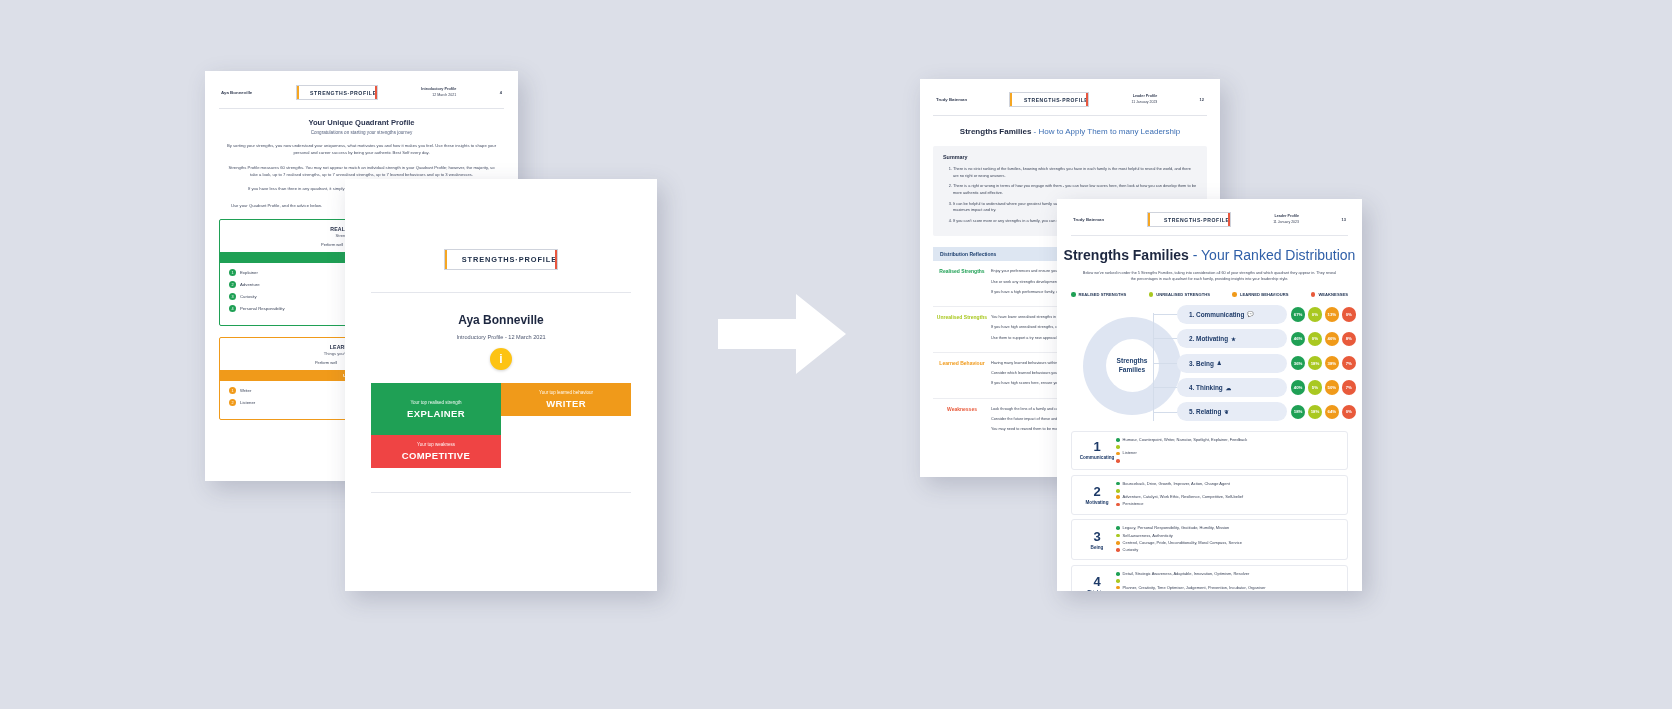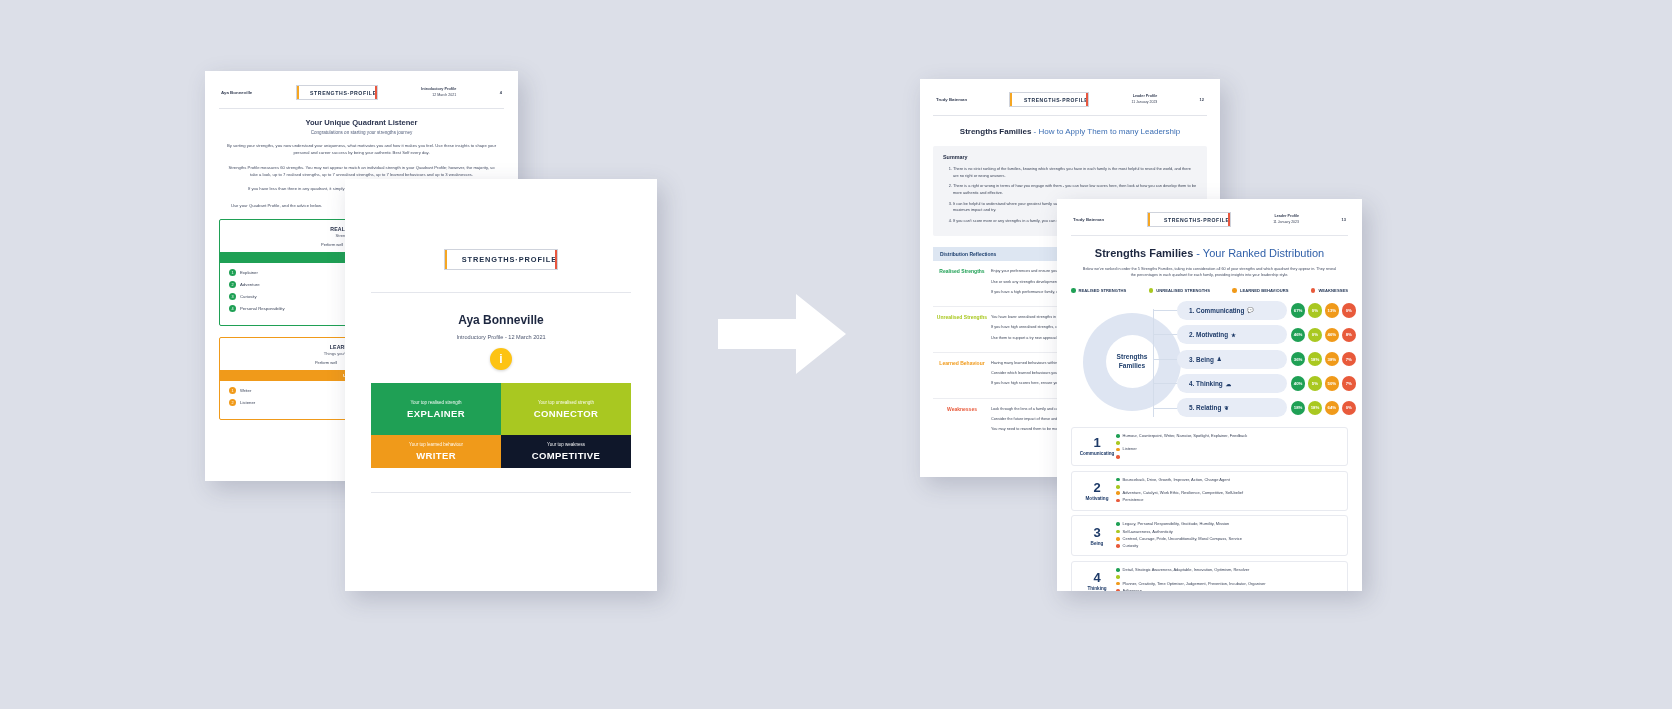--- a/index.html
+++ b/index.html
@@ -94,21 +94,21 @@
   #rightBack .trow .cat{width:58px;flex:0 0 58px;text-align:center;font-size:5px;font-weight:700;line-height:1.35;}
   #rightBack .trow .cells{flex:1;}
   #rightBack .trow .cells div{font-size:3.8px;color:#3c4558;line-height:1.65;margin-bottom:4px;}
 
   
   #rightFront{left:1057px;top:199px;width:305px;height:392px;}
   #rightFront .hdr{display:flex;align-items:center;justify-content:space-between;padding:13px 16px 0 16px;}
   #rightFront .hdr .logo{width:82px;height:13px;}
   #rightFront .hdr .logo .txt{font-size:5.1px;}
   #rightFront .hrule{height:1px;background:#e4e6ec;margin:8px 14px 0 14px;}
-  #rightFront .title{text-align:center;margin-top:11px;font-size:11px;color:#2a3657;}
+  #rightFront .title{text-align:center;margin-top:11px;font-size:14px;color:#2a3657;}
   #rightFront .title b{font-weight:700;color:#1d2740;}
   #rightFront .title span{color:#2f5fa8;}
   #rightFront .intro{margin:7px 24px 0;text-align:center;font-size:3.8px;line-height:1.7;color:#424b60;}
   #rightFront .legend{display:flex;justify-content:space-between;margin:9px 14px 0;}
   #rightFront .lg{display:flex;align-items:center;gap:3px;font-size:4.1px;font-weight:700;color:#1d3050;letter-spacing:.01em;}
   #rightFront .dot{width:4.5px;height:4.5px;border-radius:50%;flex:0 0 auto;}
 
   #rightFront .diagram{position:relative;height:122px;margin:8px 0 0;}
   #rightFront .donut{position:absolute;left:26px;top:12px;width:98px;height:98px;border-radius:50%;
       background:#dee5f2;display:flex;align-items:center;justify-content:center;}
@@ -160,21 +160,21 @@
           <span class="s2"></span>
         <span class="txt">STRENGTHS·PROFILE</span>
       </div>
       <div style="text-align:right;line-height:1.5;">
         <div class="blur" style="font-size:3.8px;font-weight:700;">Introductory Profile</div>
         <div class="blur" style="font-size:3.6px;">12 March 2021</div>
       </div>
       <div class="blur" style="font-size:4px;font-weight:700;">4</div>
     </div>
     <div class="hrule"></div>
-    <div class="title blur">Your Unique Quadrant Listener</div>
+    <div class="title blur">Your Unique Quadrant Profile</div>
     <div class="sub blur">Congratulations on starting your strengths journey</div>
     <div class="para blur">By sorting your strengths, you now understand your uniqueness, what motivates you and how it makes you feel. Use these insights to shape your personal and career success by being your authentic Best Self every day.</div>
     <div class="para blur">Strengths Profile measures 60 strengths. You may not appear to match an individual strength in your Quadrant Profile; however, the majority, so take a look, up to 7 realised strengths, up to 7 unrealised strengths, up to 7 learned behaviours and up to 3 weaknesses.</div>
     <div class="para blur">If you have less than three in any quadrant, it simply means that your responses were more aligned to the other quadrants.</div>
     <div class="para blur" style="margin-top:9px;text-align:left;margin-left:26px;">Use your Quadrant Profile, and the advice below.</div>
 
     <div class="card" style="border-color:#1fa055;margin-top:10px;">
       <div class="ctitle blur" style="color:#1d2740;">REALISED STRENGTHS</div>
       <div class="csub2 blur">Strengths you use and enjoy</div>
       <div class="ctags blur">
@@ -261,29 +261,25 @@
     </div>
     <div class="crule"></div>
     <div class="cname">Aya Bonneville</div>
     <div class="cmeta blur">Introductory Profile - 12 March 2021</div>
     <div class="badge">i</div>
     <div class="quad">
       <div class="q tall" style="background:#1fa055;">
         <div class="lbl">Your top realised strength</div>
         <div class="val">EXPLAINER</div>
       </div>
-      <div class="q tall" style="background:#a9c821;">
-        <div class="lbl">Your top unrealised strength</div>
-        <div class="val">CONNECTOR</div>
-      </div>
       <div class="q short" style="background:#f09a1a;">
         <div class="lbl">Your top learned behaviour</div>
         <div class="val">WRITER</div>
       </div>
-      <div class="q short" style="background:#0f172a;">
+      <div class="q short" style="background:#ef4444;">
         <div class="lbl">Your top weakness</div>
         <div class="val">COMPETITIVE</div>
       </div>
     </div>
     <div class="crule2"></div>
   </div>
 
   <div id="arrow">
     <svg viewBox="0 0 128 92" xmlns="http://www.w3.org/2000/svg" aria-hidden="true">
       <polygon points="0,31 78,31 78,6 128,46 78,86 78,61 0,61" fill="#ffffff"></polygon>

